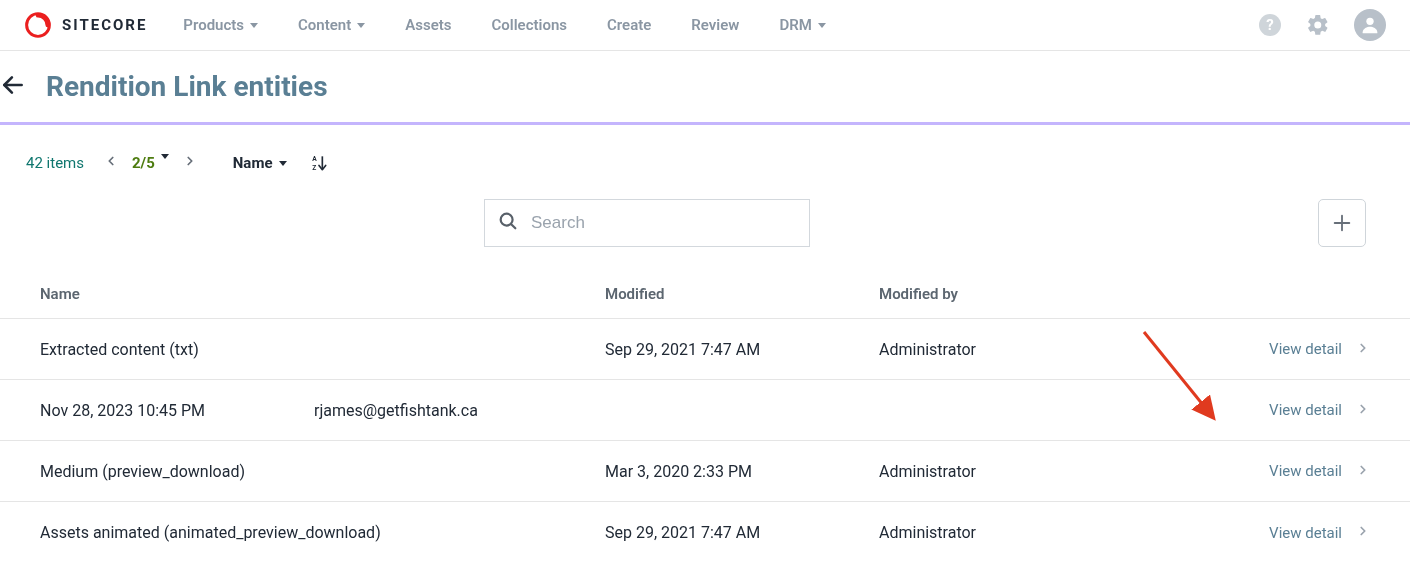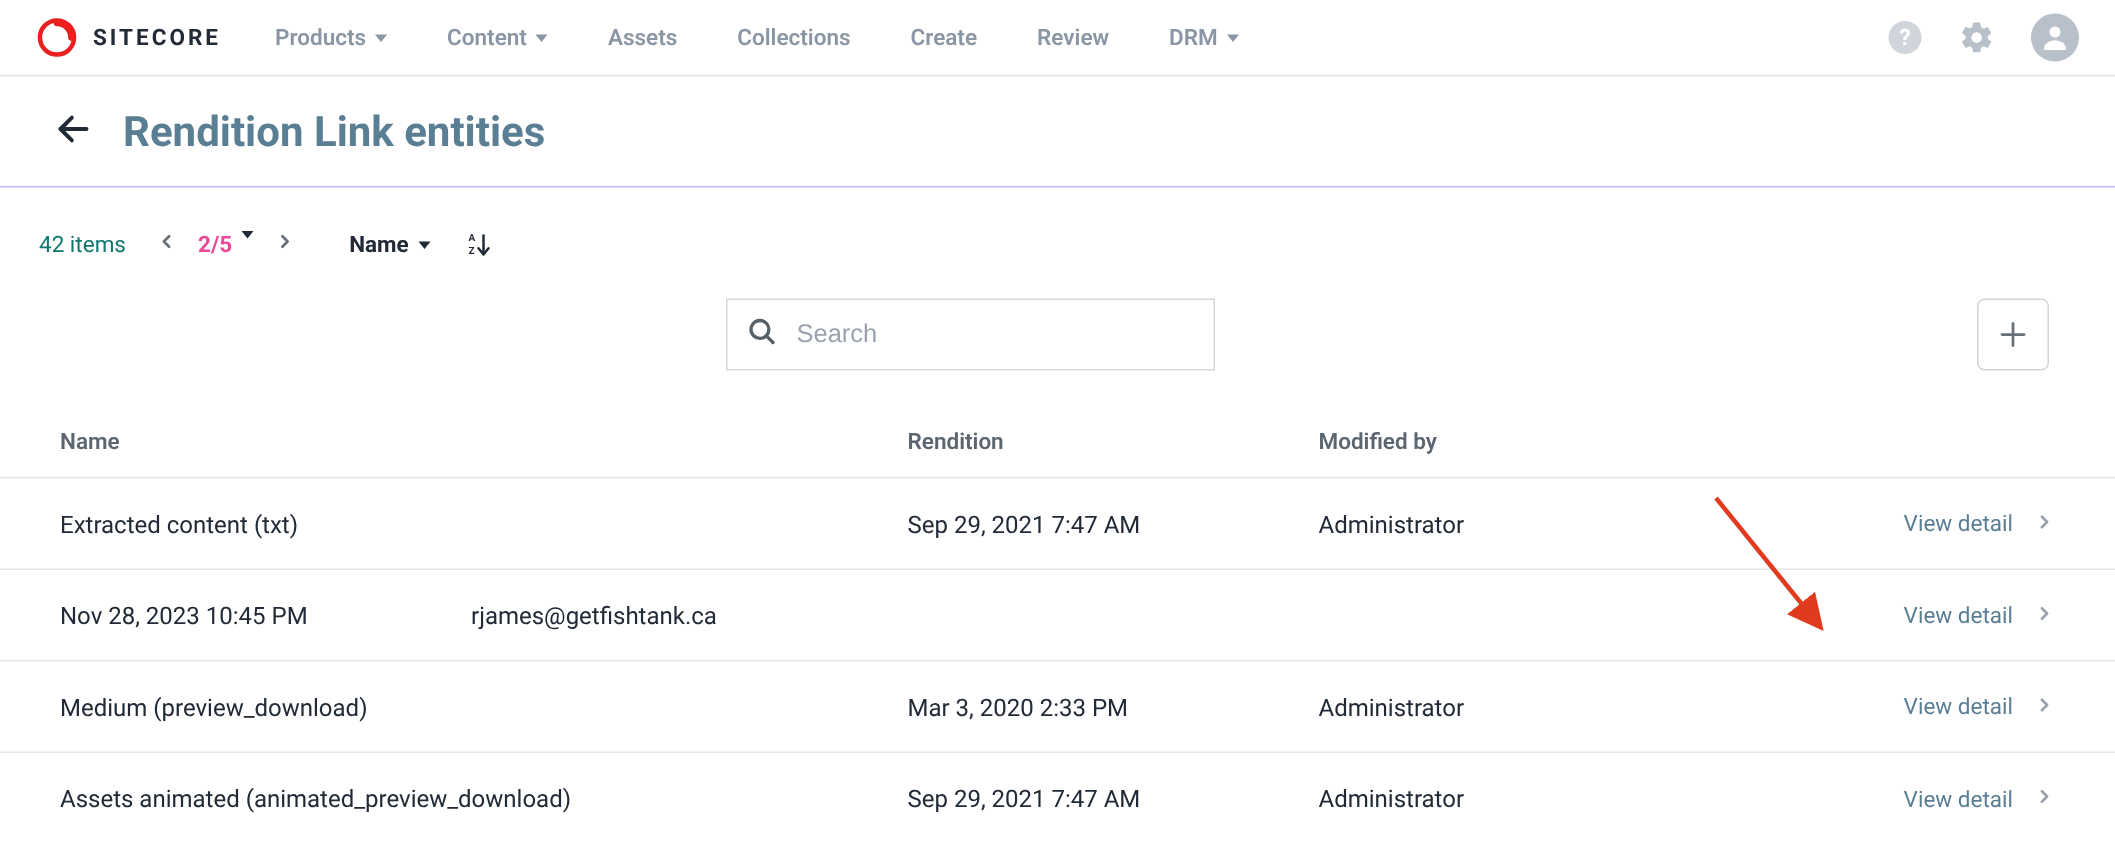--- a/index.html
+++ b/index.html
@@ -59,41 +59,40 @@
     .avatar {
       width: 32px; height: 32px; border-radius: 50%;
       background: #b8c0c9;
       display:flex; align-items:center; justify-content:center;
     }
 
     .page-header {
       height: 74px;
       display: flex;
       align-items: center;
-      padding-left: 36px;
-      border-bottom: 1px solid #c4b5fd;
+      border-bottom: 3px solid #c4b5fd;
       text-align: center;
     }
     .back-btn { cursor:pointer; margin-right: 20px; color:#212a36; }
     .page-title {
       color: #5a7f94;
       font-size: 28px;
       font-weight: 700;
     }
 
     .toolbar-row {
       display:flex;
       align-items:center;
       padding: 28px 26px 0 26px;
       gap: 20px;
       font-size: 15px;
     }
     .items-count { color:#0f766e; }
     .pager { display:flex; align-items:center; gap:14px; }
-    .pager-text { font-weight:700; color:#ec4899; display:flex; align-items:flex-start; gap:4px;}
+    .pager-text { font-weight:700; color:#4d7c0f; display:flex; align-items:flex-start; gap:4px;}
     .pager-icon { cursor:pointer; color:#676f79; }
     .sort-name { font-weight:700; display:flex; align-items:center; gap:4px; cursor:pointer;}
     .sort-az { cursor:pointer; margin-left: 2px; display:flex; align-items:center;}
 
     .search-row {
       display:flex;
       align-items:center;
       padding: 26px 26px 0 26px;
     }
     .search-spacer-left { width: 458px; }
@@ -298,21 +297,21 @@
     <svg width="22" height="22" viewBox="0 0 24 24" fill="none" stroke="#676f79" stroke-width="2" stroke-linecap="round">
         <line x1="12" y1="4" x2="12" y2="20"></line>
         <line x1="4" y1="12" x2="20" y2="12"></line>
       </svg>
   </div>
 </div>
 
 <div class="table">
   <div class="table-header">
     <div class="col-name">Name</div>
-    <div class="col-mod">Rendition</div>
+    <div class="col-mod">Modified</div>
     <div class="col-by">Modified by</div>
     <div class="col-action"></div>
   </div>
 
   <div class="table-row">
     <div class="col-name">Extracted content (txt)</div>
     <div class="col-mod">Sep 29, 2021 7:47 AM</div>
     <div class="col-by">Administrator</div>
     <div class="col-action">
       <span class="view-link">View detail</span>

